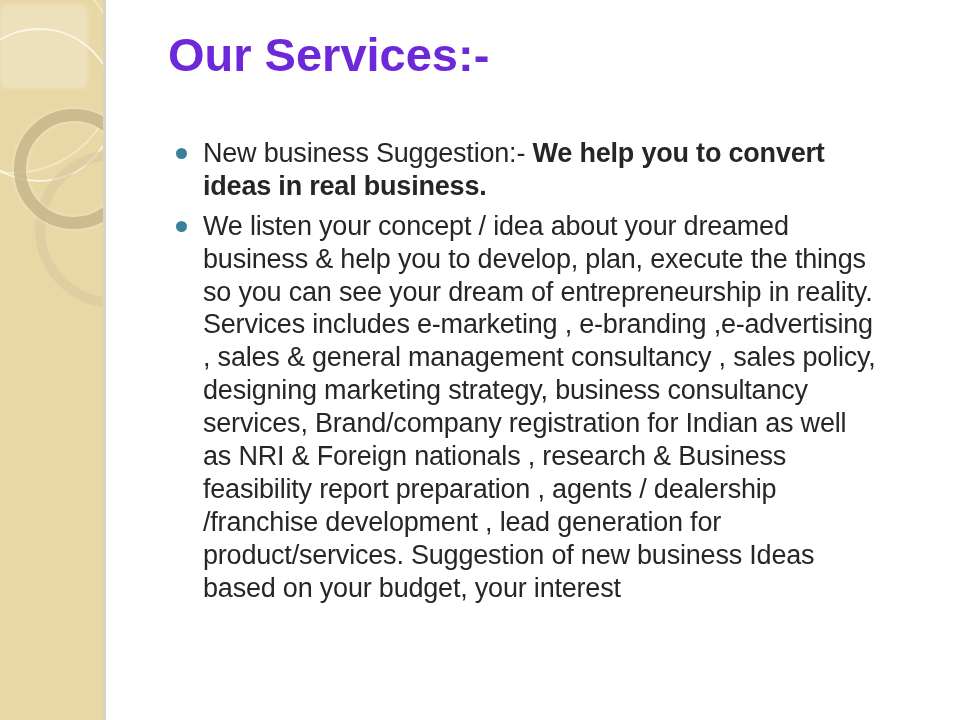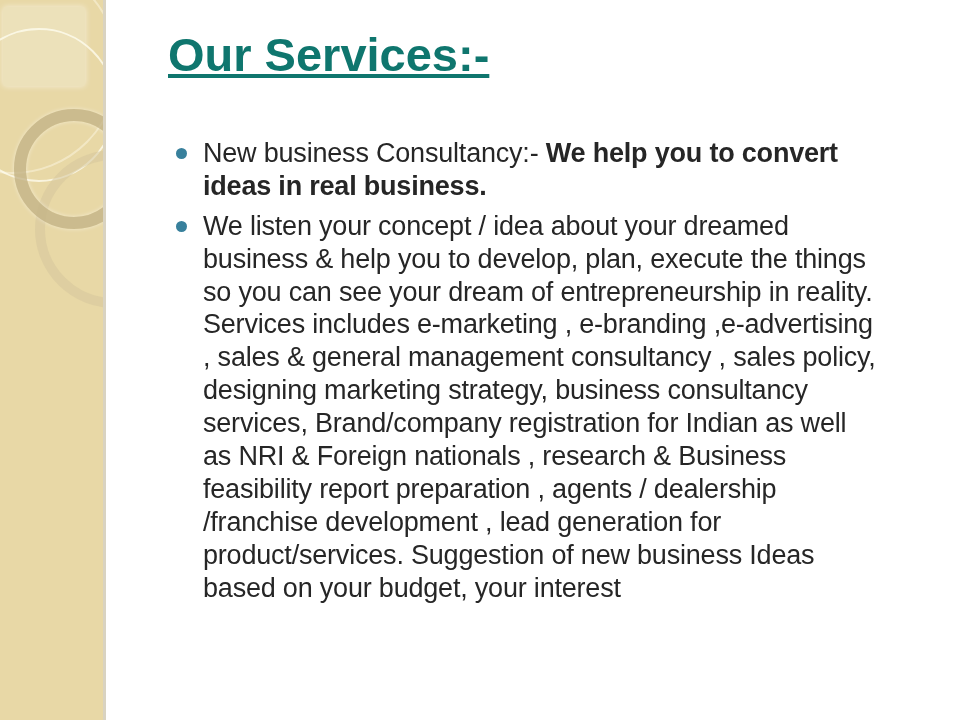--- a/index.html
+++ b/index.html
@@ -70,22 +70,21 @@
     background: #ffffff;
     padding: 26px 30px 0 62px;
     box-sizing: border-box;
   }
   .page-title {
     margin: 0;
     font-size: 47px;
     line-height: 1.25;
     font-weight: 800;
     letter-spacing: 0px;
-    color: #0f766e;
-    text-decoration: underline;
+    color: #6d28d9;
   }
   .bullet-list {
     margin-top: 52px;
     width: 712px;
   }
   .bullet-item {
     display: flex;
     align-items: flex-start;
     margin-bottom: 7px;
   }
@@ -117,21 +116,21 @@
     <div class="ring-main"></div>
   </div>
 
   <div class="content">
     <h1 class="page-title">Our Services:-</h1>
 
     <div class="bullet-list">
 
       <div class="bullet-item">
         <span class="bullet-dot"></span>
-        <span class="bullet-text"><span>New business  Consultancy:- </span><span class="bold-part">We help you to convert ideas in real business.</span></span>
+        <span class="bullet-text"><span>New business  Suggestion:- </span><span class="bold-part">We help you to convert ideas in real business.</span></span>
       </div>
 
       <div class="bullet-item">
         <span class="bullet-dot"></span>
         <span class="bullet-text">We listen your concept / idea about your dreamed business &amp; help you to develop, plan, execute the things so you can see your dream of entrepreneurship in reality. Services includes e-marketing , e-branding ,e-advertising , sales &amp; general management consultancy , sales policy, designing marketing strategy, business consultancy services, Brand/company registration for Indian as well as NRI &amp; Foreign nationals , research &amp; Business feasibility report preparation , agents / dealership /franchise development , lead generation for product/services. Suggestion of new business Ideas based on your budget, your interest</span>
       </div>
 
     </div>
   </div>
 

